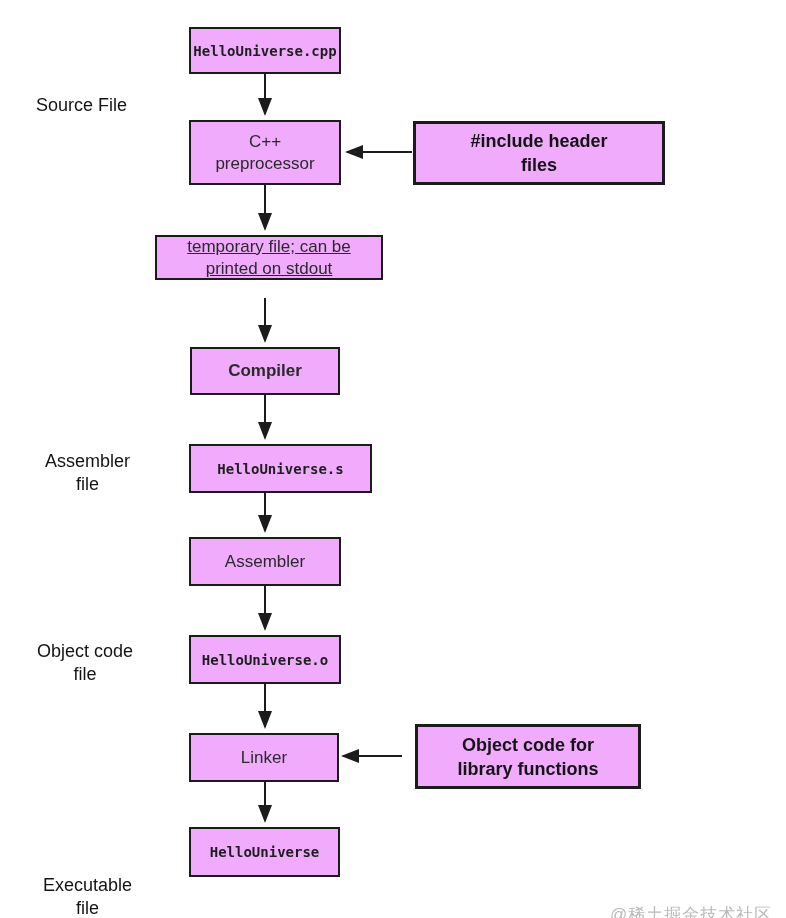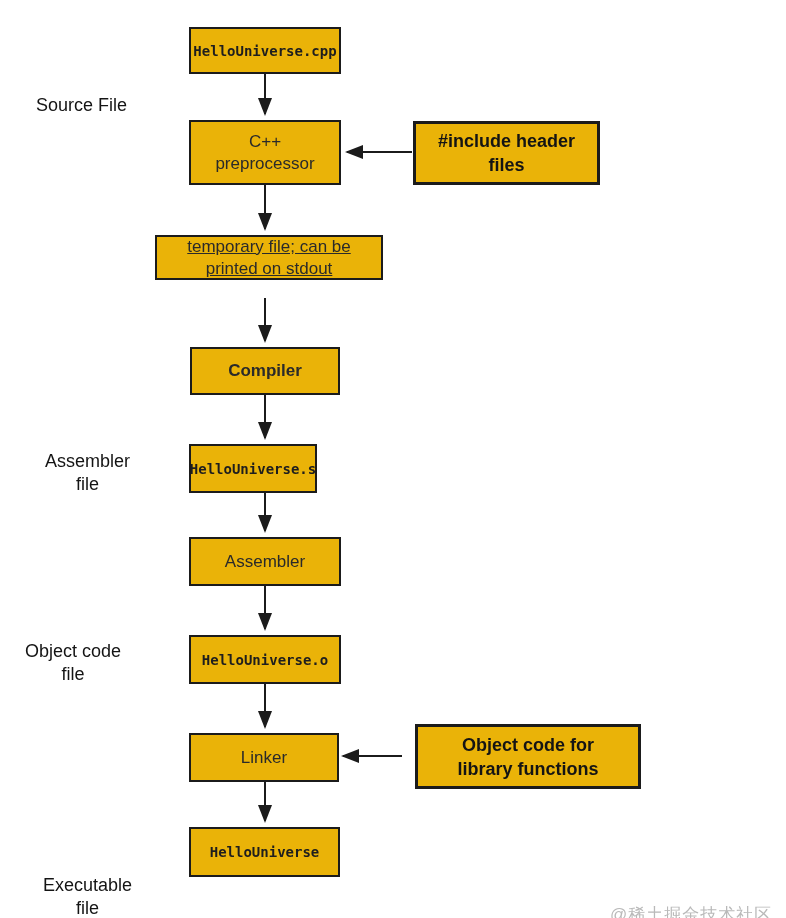--- a/index.html
+++ b/index.html
@@ -20,21 +20,21 @@
     left: 0;
     top: 0;
     width: 786px;
     height: 918px;
     pointer-events: none;
   }
   .box {
     position: absolute;
     box-sizing: border-box;
     border: 2px solid #1b1b1b;
-    background: #eab308;
+    background: #f0abfc;
     display: flex;
     align-items: center;
     justify-content: center;
     text-align: center;
     white-space: pre-line;
     color: #1e1e1e;
     z-index: 2;
   }
   .box.mono {
     font-family: "DejaVu Sans Mono", monospace;
@@ -97,47 +97,47 @@
     <line x1="265" y1="782" x2="265" y2="821" stroke="#1b1b1b" stroke-width="2" marker-end="url(#ah)"></line>
     <line x1="412" y1="152" x2="347" y2="152" stroke="#1b1b1b" stroke-width="2" marker-end="url(#ah)"></line>
     <line x1="402" y1="756" x2="343" y2="756" stroke="#1b1b1b" stroke-width="2" marker-end="url(#ah)"></line>
   </svg>
 
   <div class="box mono" style="left:189px; top:27px;  width:152px; height:47px;">HelloUniverse.cpp</div>
 
   <div class="box sans" style="left:189px; top:120px; width:152px; height:65px;">C++
 preprocessor</div>
 
-  <div class="box note" style="left:413px; top:121px; width:187px; height:64px;">#include header
+  <div class="box note" style="left:413px; top:121px; width:252px; height:64px;">#include header
 files</div>
 
   <div class="box sans" style="left:155px; top:235px; width:228px; height:45px;text-decoration:underline;">temporary file; can be
 printed on stdout</div>
 
   <div class="box sans" style="left:190px; top:347px; width:150px; height:48px;font-weight:bold;">Compiler</div>
 
-  <div class="box mono" style="left:189px; top:444px; width:128px; height:49px;text-align:center;">HelloUniverse.s</div>
+  <div class="box mono" style="left:189px; top:444px; width:183px; height:49px;text-align:center;">HelloUniverse.s</div>
 
   <div class="box sans" style="left:189px; top:537px; width:152px; height:49px;">Assembler</div>
 
   <div class="box mono" style="left:189px; top:635px; width:152px; height:49px;">HelloUniverse.o</div>
 
   <div class="box sans" style="left:189px; top:733px; width:150px; height:49px;">Linker</div>
 
   <div class="box note" style="left:415px; top:724px; width:226px; height:65px;">Object code for
 library functions</div>
 
   <div class="box mono" style="left:189px; top:827px; width:151px; height:50px;">HelloUniverse</div>
 
   <div class="side-label" style="left:36px; top:94px;  width:115px; text-align:left;">Source File</div>
 
   <div class="side-label" style="left:25px; top:450px; width:125px;">Assembler
 file</div>
 
-  <div class="side-label" style="left:8px; top:640px; width:130px;">Object code
+  <div class="side-label" style="left:20px; top:640px; width:130px;">Object code
 file</div>
 
   <div class="side-label" style="left:25px; top:874px; width:125px;">Executable
 file</div>
 
   <div id="watermark" style="color: rgb(185, 185, 185); margin-top: 32px;">@稀土掘金技术社区</div>
 
 </div>
 
 </body></html>

